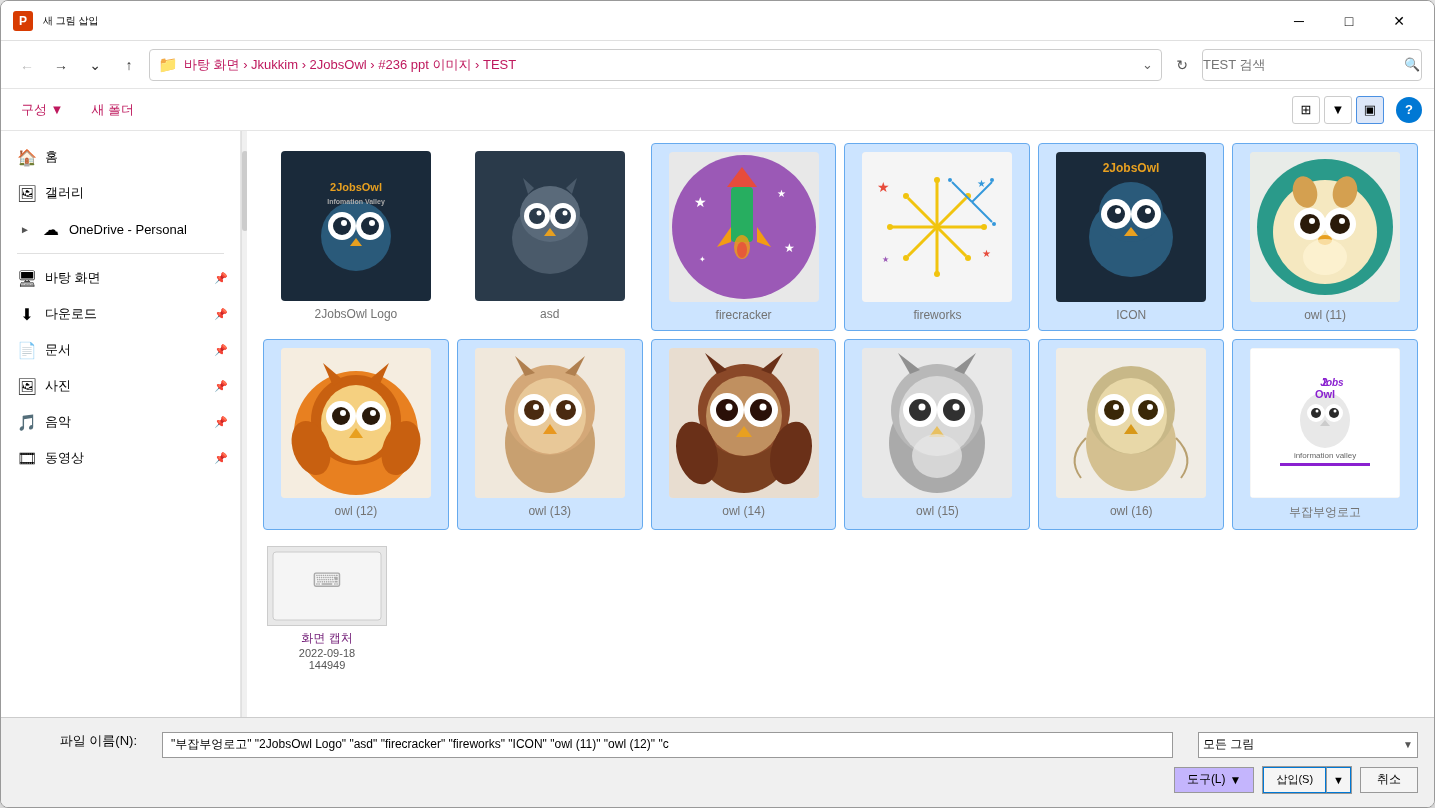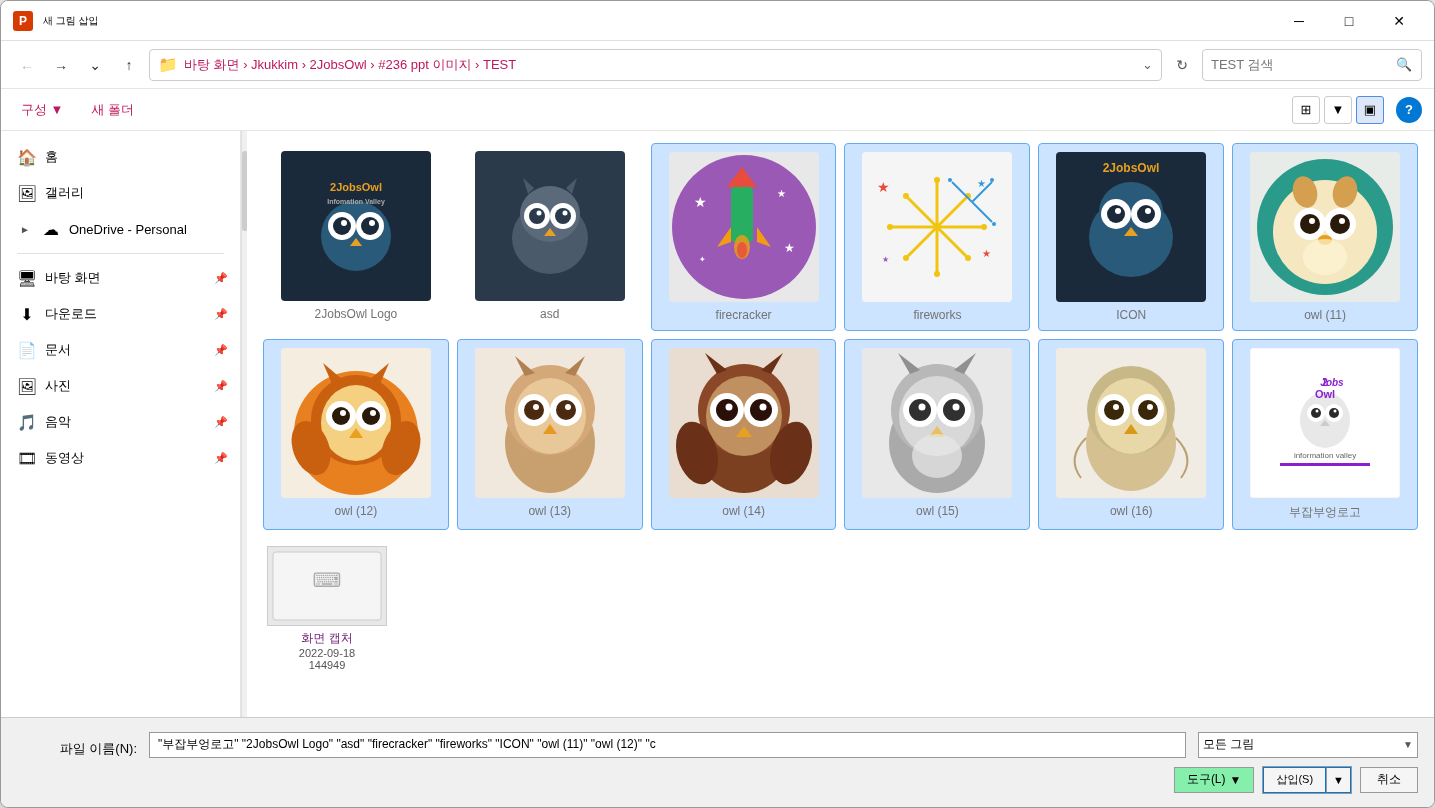--- a/index.html
+++ b/index.html
@@ -103,21 +103,21 @@
       border: none; background: transparent;
       cursor: pointer; border-radius: 4px;
       display: flex; align-items: center; justify-content: center;
       font-size: 14px; color: #555;
     }
     .search-box {
       width: 220px; height: 32px;
       border: 1px solid #ccc;
       border-radius: 4px;
       display: flex; align-items: center;
-      padding: 0 8px;
+      padding: 0 0;
       font-size: 13px; color: #555;
     }
     .search-box input {
       border: none; outline: none;
       width: 100%; font-size: 13px;
       color: #000; background: transparent;
     }
     .search-icon { color: #555; margin-left: 4px; }
 
     
@@ -268,22 +268,22 @@
       border-top: 1px solid #ccc;
       display: flex;
       flex-direction: column;
       justify-content: center;
       padding: 0 16px;
       gap: 8px;
       flex-shrink: 0;
     }
     .filename-row {
       display: flex;
-      align-items: flex-end;
-      gap: 12px;
+      align-items: flex-start;
+      gap: 25px;
     }
     .filename-label {
       font-size: 13px;
       color: #000;
       min-width: 120px;
       text-align: right;
     }
     .filename-input {
       flex: 1;
       height: 26px;
@@ -304,21 +304,21 @@
     }
     .action-row {
       display: flex;
       align-items: center;
       justify-content: flex-end;
       gap: 8px;
     }
     .tools-btn {
       height: 26px;
       border: 1px solid #999;
-      background: #86efac;
+      background: #c4b5fd;
       font-size: 12px;
       padding: 0 12px;
       cursor: pointer;
       display: flex; align-items: center; gap: 4px;
     }
     .insert-btn {
       height: 26px;
       border: 1px solid #0078d4;
       background: #f5f5f5;
       font-size: 11px;

